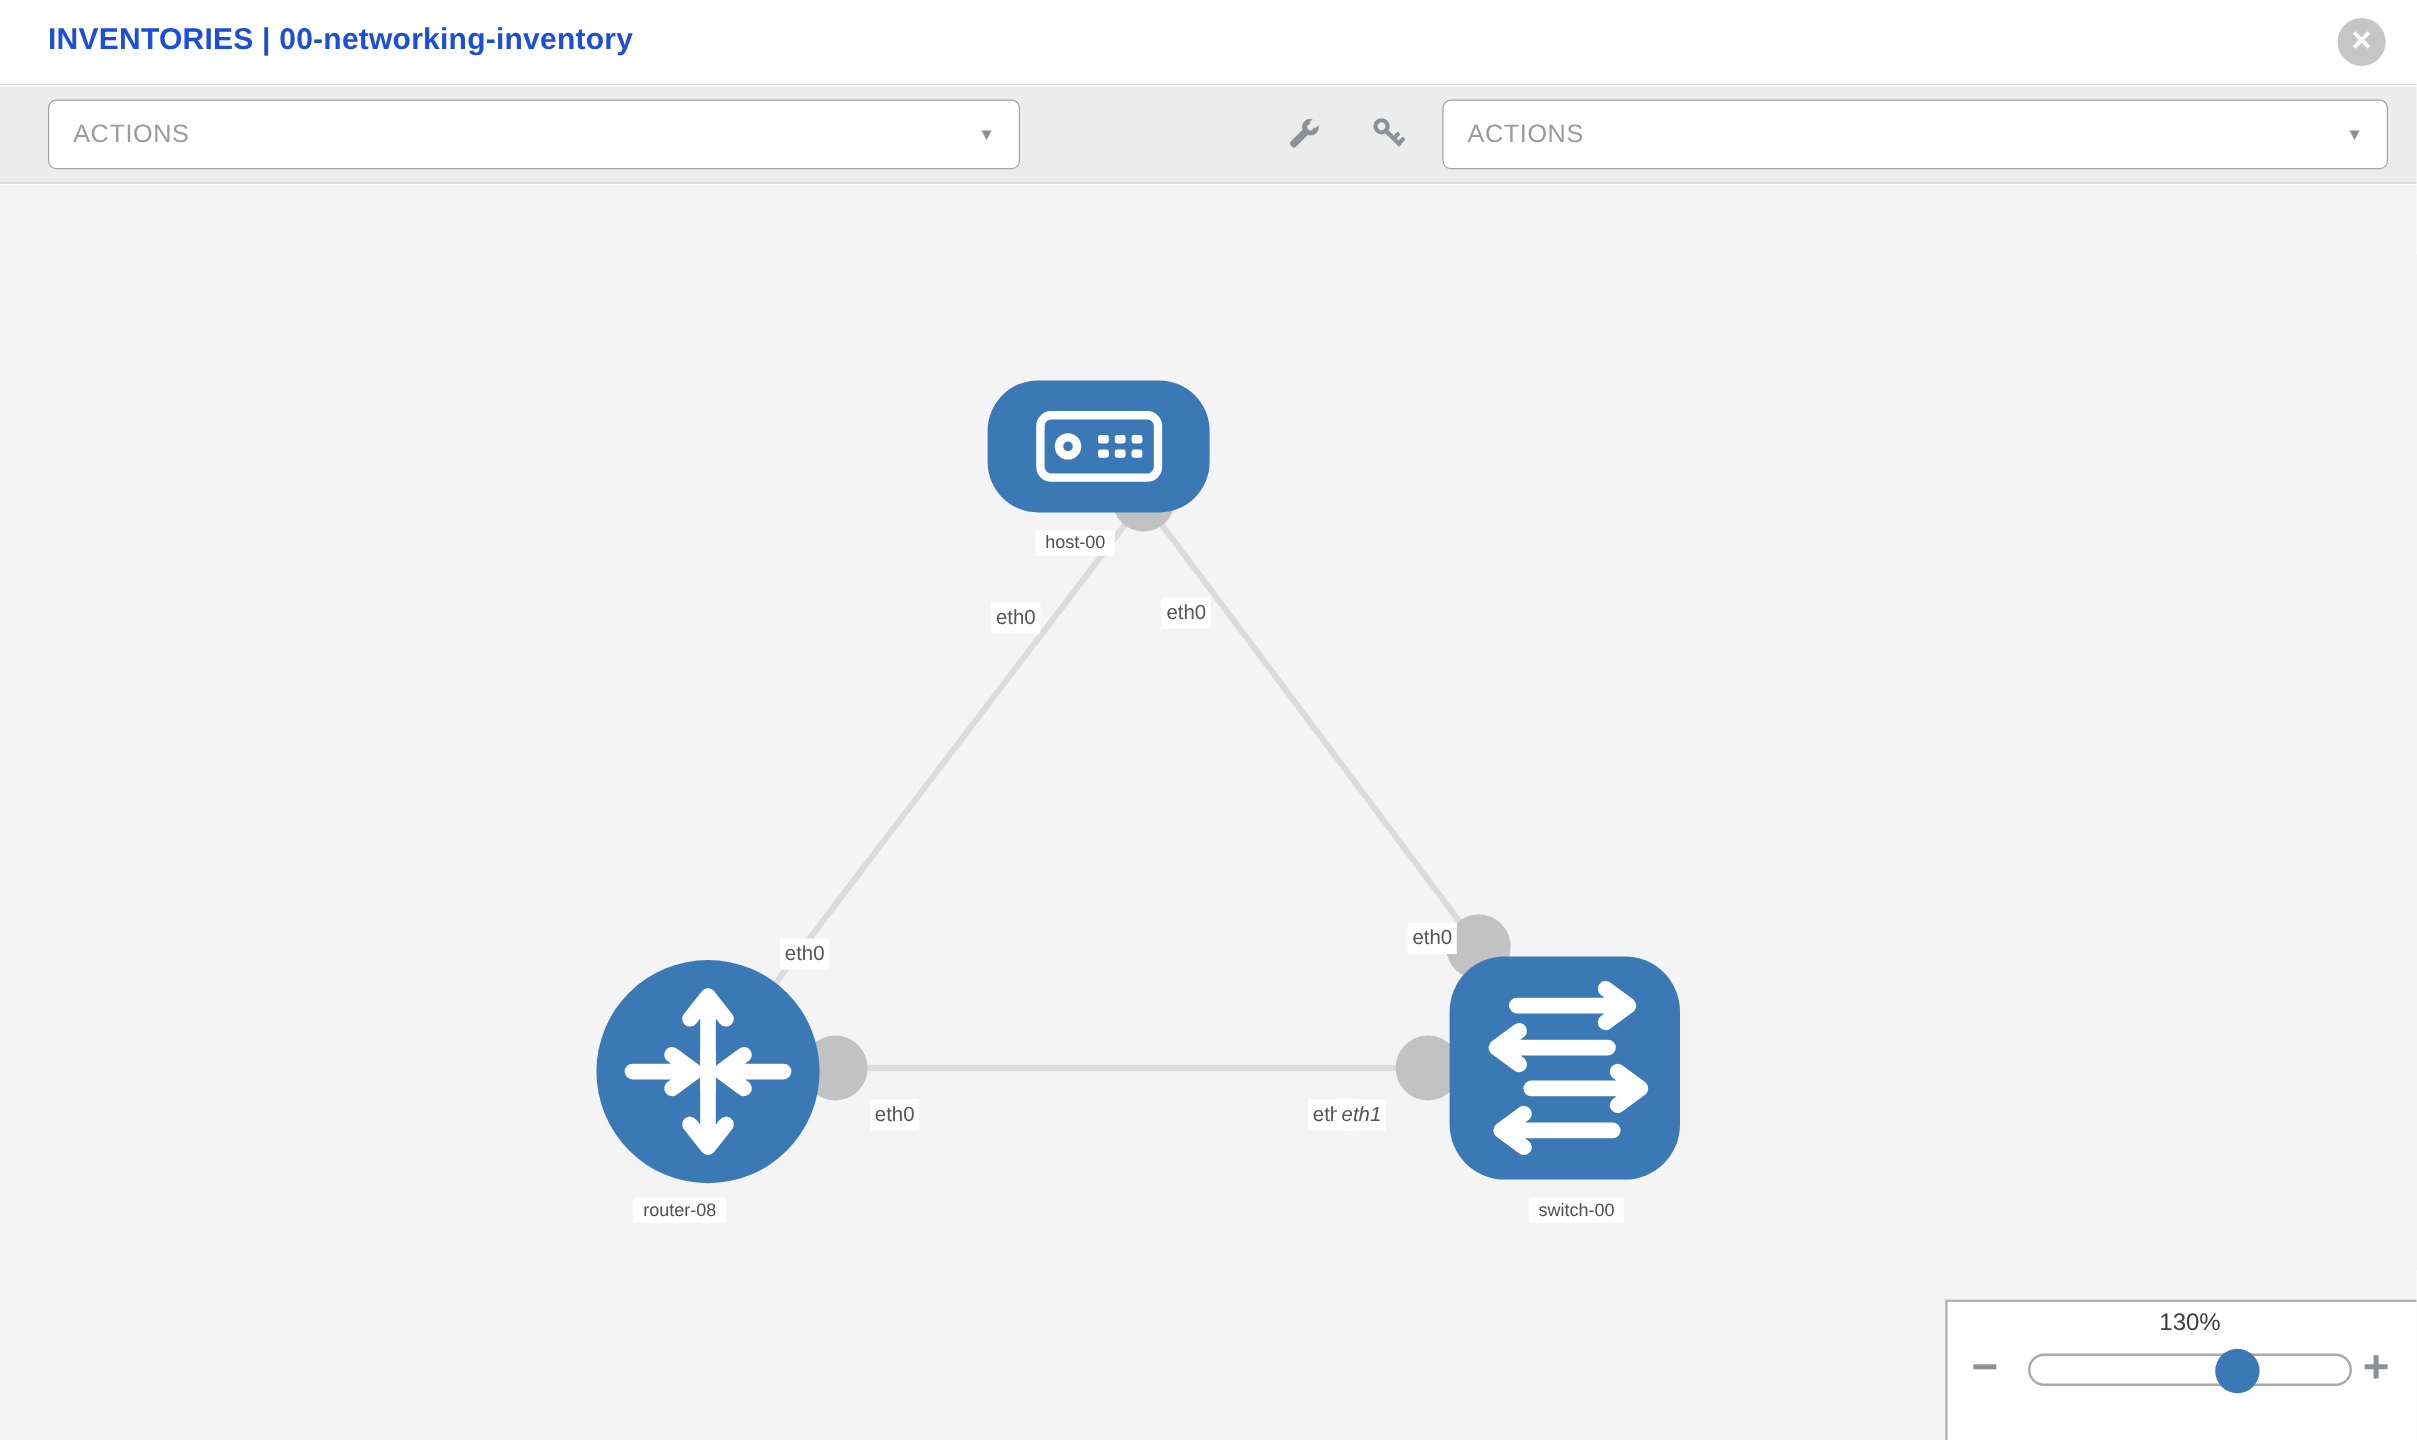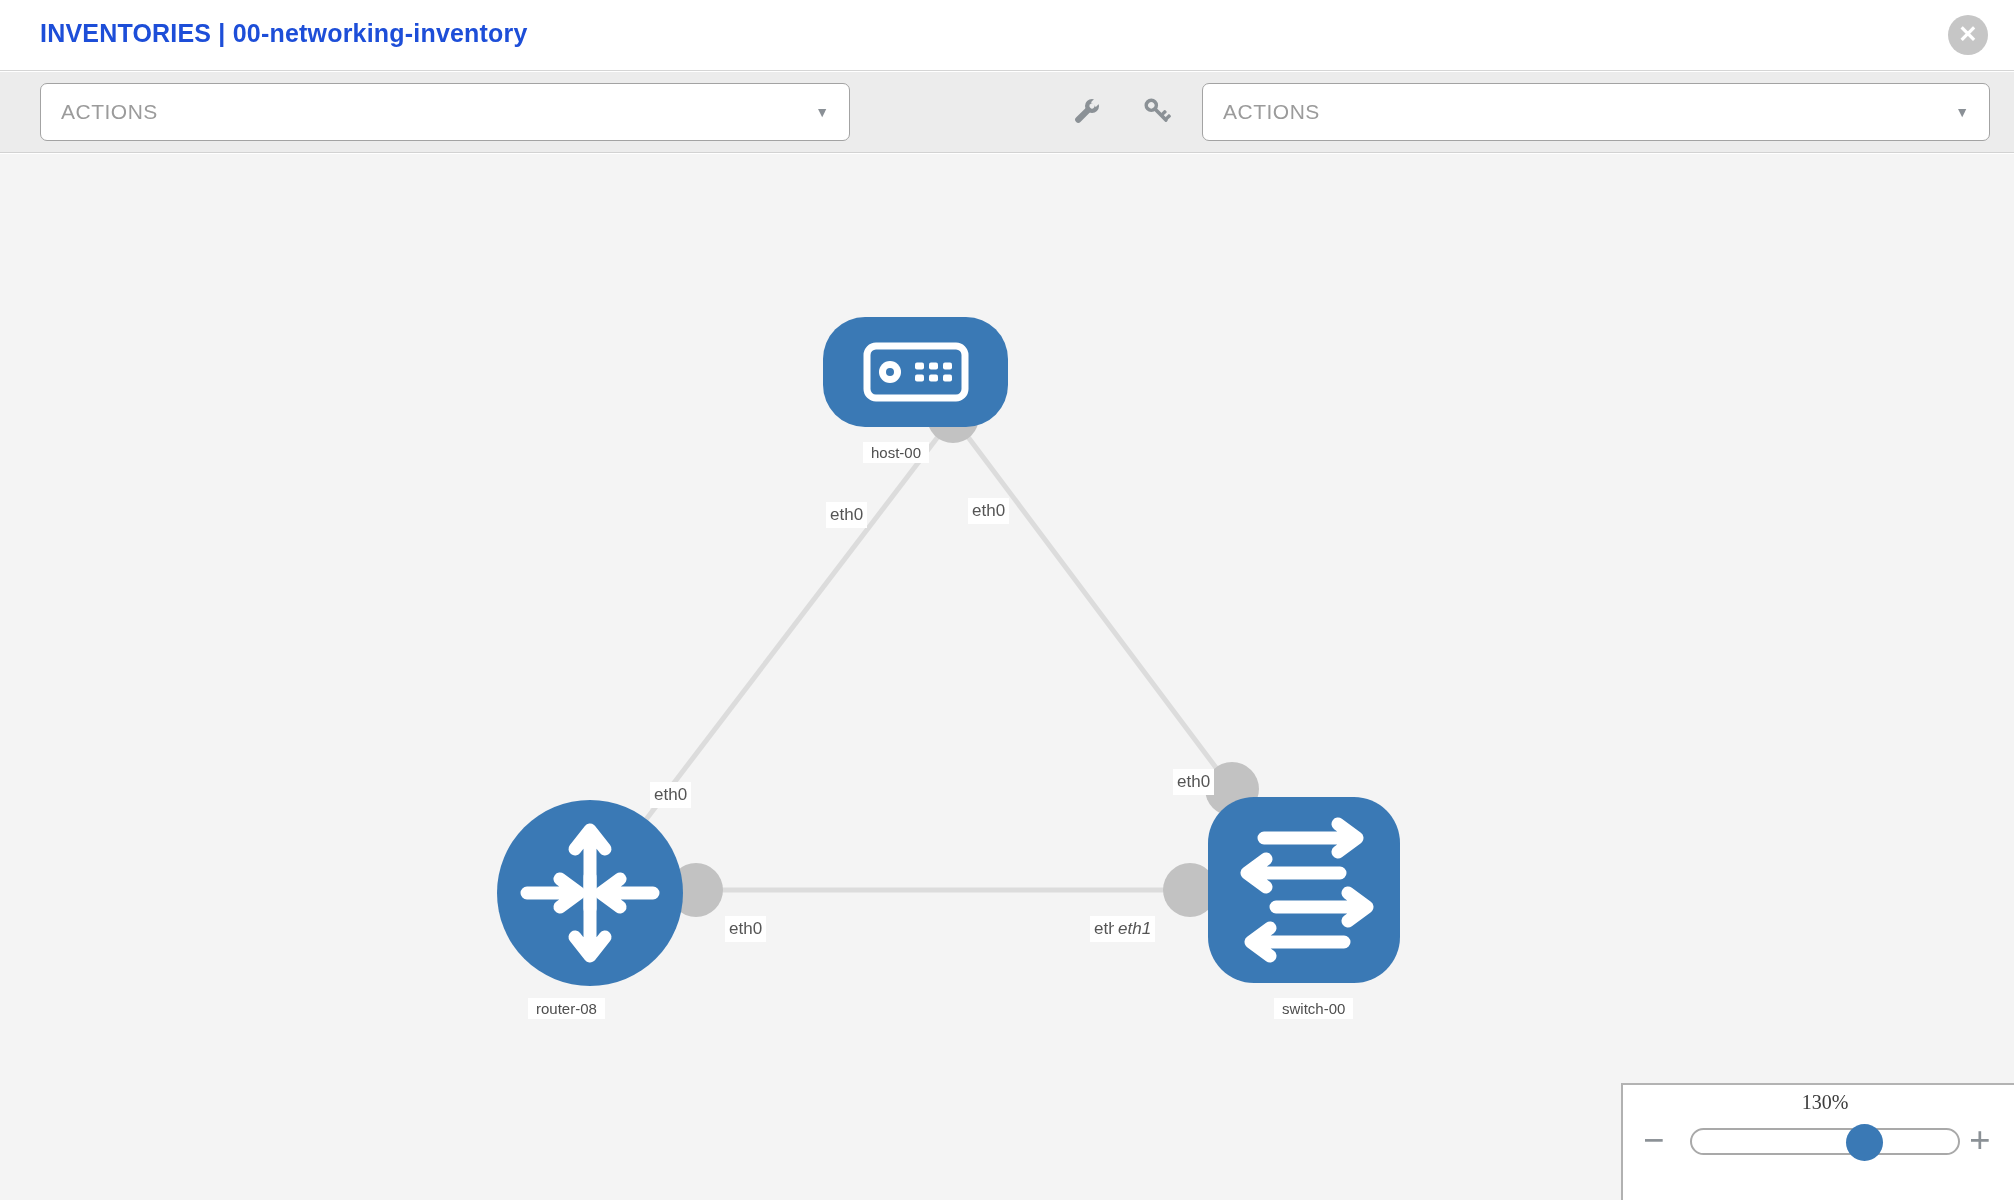--- a/index.html
+++ b/index.html
@@ -40,21 +40,21 @@
   .if-label { position:absolute; background:#ffffff; color:#555555; font-size:17px; padding:3px 4px; white-space:nowrap;margin-top:45px; }
   .if-host-left    { left:826px; top:303px; }
   .if-host-right   { left:968px; top:299px; }
   .if-router-top   { left:650px; top:583px; }
   .if-router-right { left:725px; top:717px; }
   .if-switch-top   { left:1173px; top:570px; }
   .if-switch-left-back  { left:1090px; top:717px; }
   .if-switch-left-front { left:1114px; top:717px;font-style:italic; }
 
   
-  .zoom-panel { position:absolute; left:1621px; top:1083px; width:393px; height:117px; background:#ffffff; border-top:2px solid #b3b3b3; border-left:2px solid #b1b1b1;font-family:Liberation Serif, serif; }
+  .zoom-panel { position:absolute; left:1621px; top:1083px; width:393px; height:117px; background:#ffffff; border-top:2px solid #b3b3b3; border-left:2px solid #b1b1b1; }
   .zoom-level { position:absolute; left:67px; top:6px; width:270px; text-align:center; font-size:20px; color:#3c3c3c; }
   .zoom-minus, .zoom-plus { position:absolute; top:36px; font-size:38px; font-weight:900; color:#8b9196; cursor:pointer; line-height:1; }
   .zoom-minus { left:20px; }
   .zoom-plus  { left:346px; }
   .zoom-track { position:absolute; left:67px; top:43px; width:270px; height:27px; background:#ffffff; border:2px solid #a9a9a9; border-radius:14px; cursor:pointer; }
   .zoom-thumb { position:absolute; left:223px; top:39px; width:37px; height:37px; border-radius:50%; background:#3a79b5; cursor:pointer; }
 </style>
 </head>
 <body>
 <div id="app">

